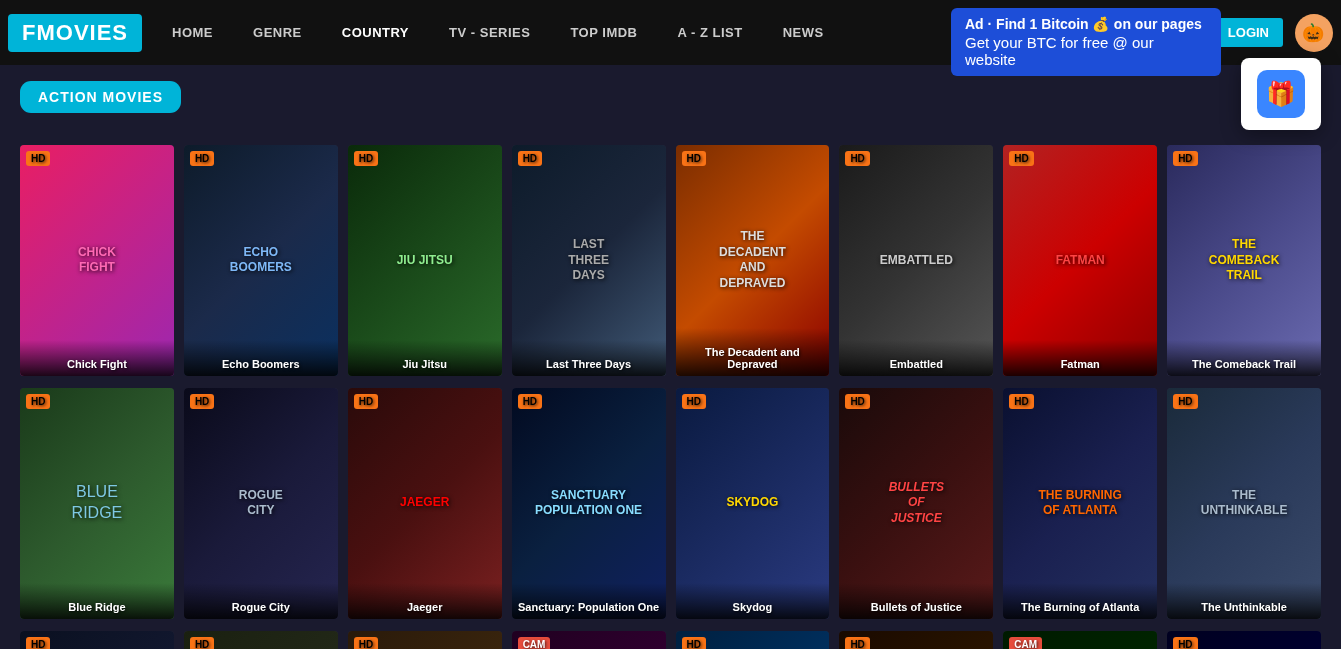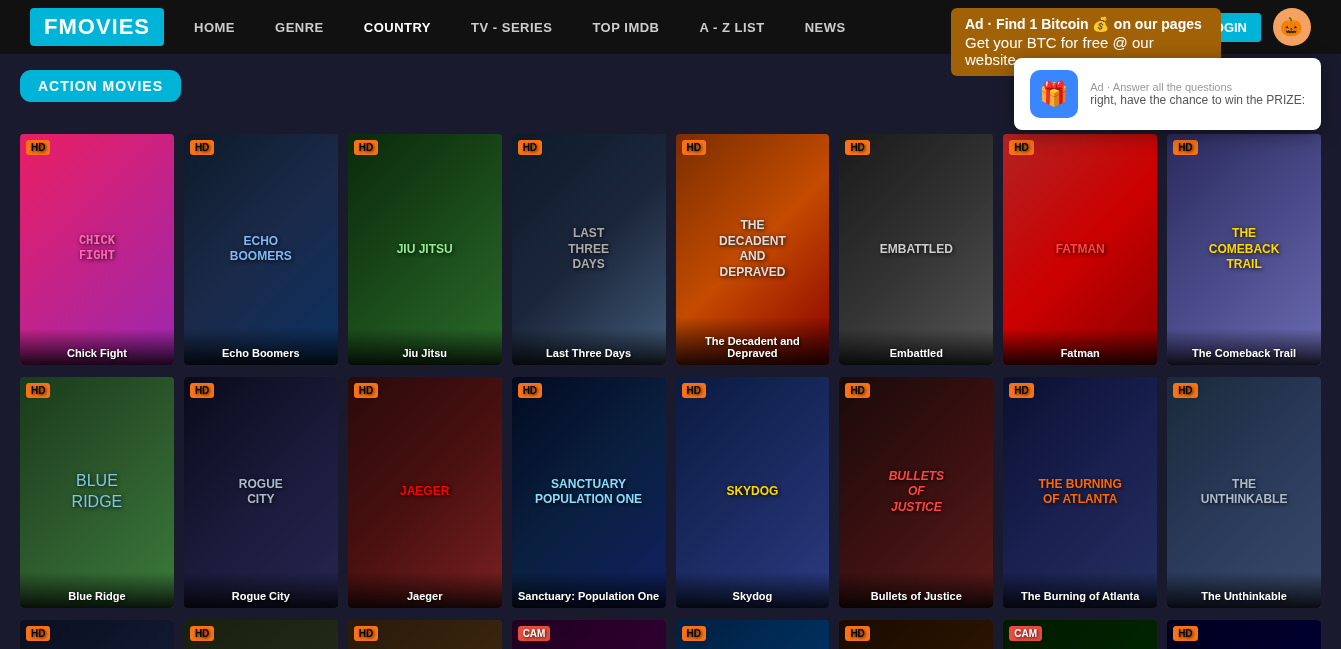--- a/index.html
+++ b/index.html
@@ -8,22 +8,22 @@
       font-family: Arial, sans-serif;
       color: #fff;
       overflow-x: hidden;
     }
 
     
     .header {
       background: #111;
       display: flex;
       align-items: center;
-      padding: 0 30px;
-      height: 54px;
+      padding: 0 8px;
+      height: 65px;
       position: relative;
     }
     .logo {
       background: #00b4d8;
       color: #fff;
       font-weight: 900;
       font-size: 22px;
       padding: 6px 14px;
       border-radius: 4px;
       letter-spacing: 1px;
@@ -69,21 +69,21 @@
       justify-content: center;
       font-size: 18px;
       cursor: pointer;
     }
 
     
     .ad-banner-top {
       position: absolute;
       right: 120px;
       top: 8px;
-      background: #a16207;
+      background: #1d4ed8;
       border-radius: 6px;
       padding: 8px 14px;
       max-width: 270px;
       font-size: 13px;
       color: #fff;
       z-index: 50;
     }
     .ad-banner-top .ad-title { font-weight: 700; font-size: 14px; }
     .ad-banner-top .ad-sub { font-size: 15px; margin-top: 2px; }
 
@@ -245,37 +245,33 @@
   </div>
 
   <div class="header-right">
     <button class="login-btn">LOGIN</button>
     <div class="avatar-circle">🎃</div>
   </div>
 </header>
 
 <div class="ad-banner-side" style="position:fixed; right:20px; top:58px; z-index:100;">
   <div class="ad-icon">🎁</div>
-  <div class="ad-text">
-    <div class="ad-label">Ad · Answer all the questions</div>
-    <div class="ad-desc">right, have the chance to win the PRIZE:</div>
-  </div>
 </div>
 
 <main class="main">
   <div style="position:relative; margin-bottom:16px; display:flex; align-items:center;">
     <div class="section-title">ACTION MOVIES</div>
     <button class="filter-btn" style="position:static; margin-left:auto;">⚙ Filter</button>
   </div>
 
   <div class="movie-grid" id="row1">
       <div class="movie-card">
       <div class="movie-poster" style="position:relative;">
         <div class="poster-art" style="background:linear-gradient(135deg,#e91e63,#9c27b0);position:absolute;inset:0;display:flex;flex-direction:column;align-items:center;justify-content:center;padding:8px;">
-    <span style="font-size:12px;font-weight:900;color:#ff69b4;text-align:center;text-shadow:1px 1px 4px rgba(0,0,0,0.9);line-height:1.3;white-space:pre-line;font-family:Liberation Mono, monospace;">CHICK
+    <span style="font-size:12px;font-weight:900;color:#ff69b4;text-align:center;text-shadow:1px 1px 4px rgba(0,0,0,0.9);line-height:1.3;white-space:pre-line;">CHICK
 FIGHT</span>
   </div>
         <span class="movie-badge badge-hd">HD</span>
         <div class="movie-title-overlay">Chick Fight</div>
       </div>
     </div>
       <div class="movie-card">
       <div class="movie-poster" style="position:relative;">
         <div class="poster-art" style="background:linear-gradient(135deg,#0d1b2a,#1b2a4a,#0a3060);position:absolute;inset:0;display:flex;flex-direction:column;align-items:center;justify-content:center;padding:8px;">
     <span style="font-size:12px;font-weight:900;color:#7eb8f7;text-align:center;text-shadow:1px 1px 4px rgba(0,0,0,0.9);line-height:1.3;white-space:pre-line;">ECHO

